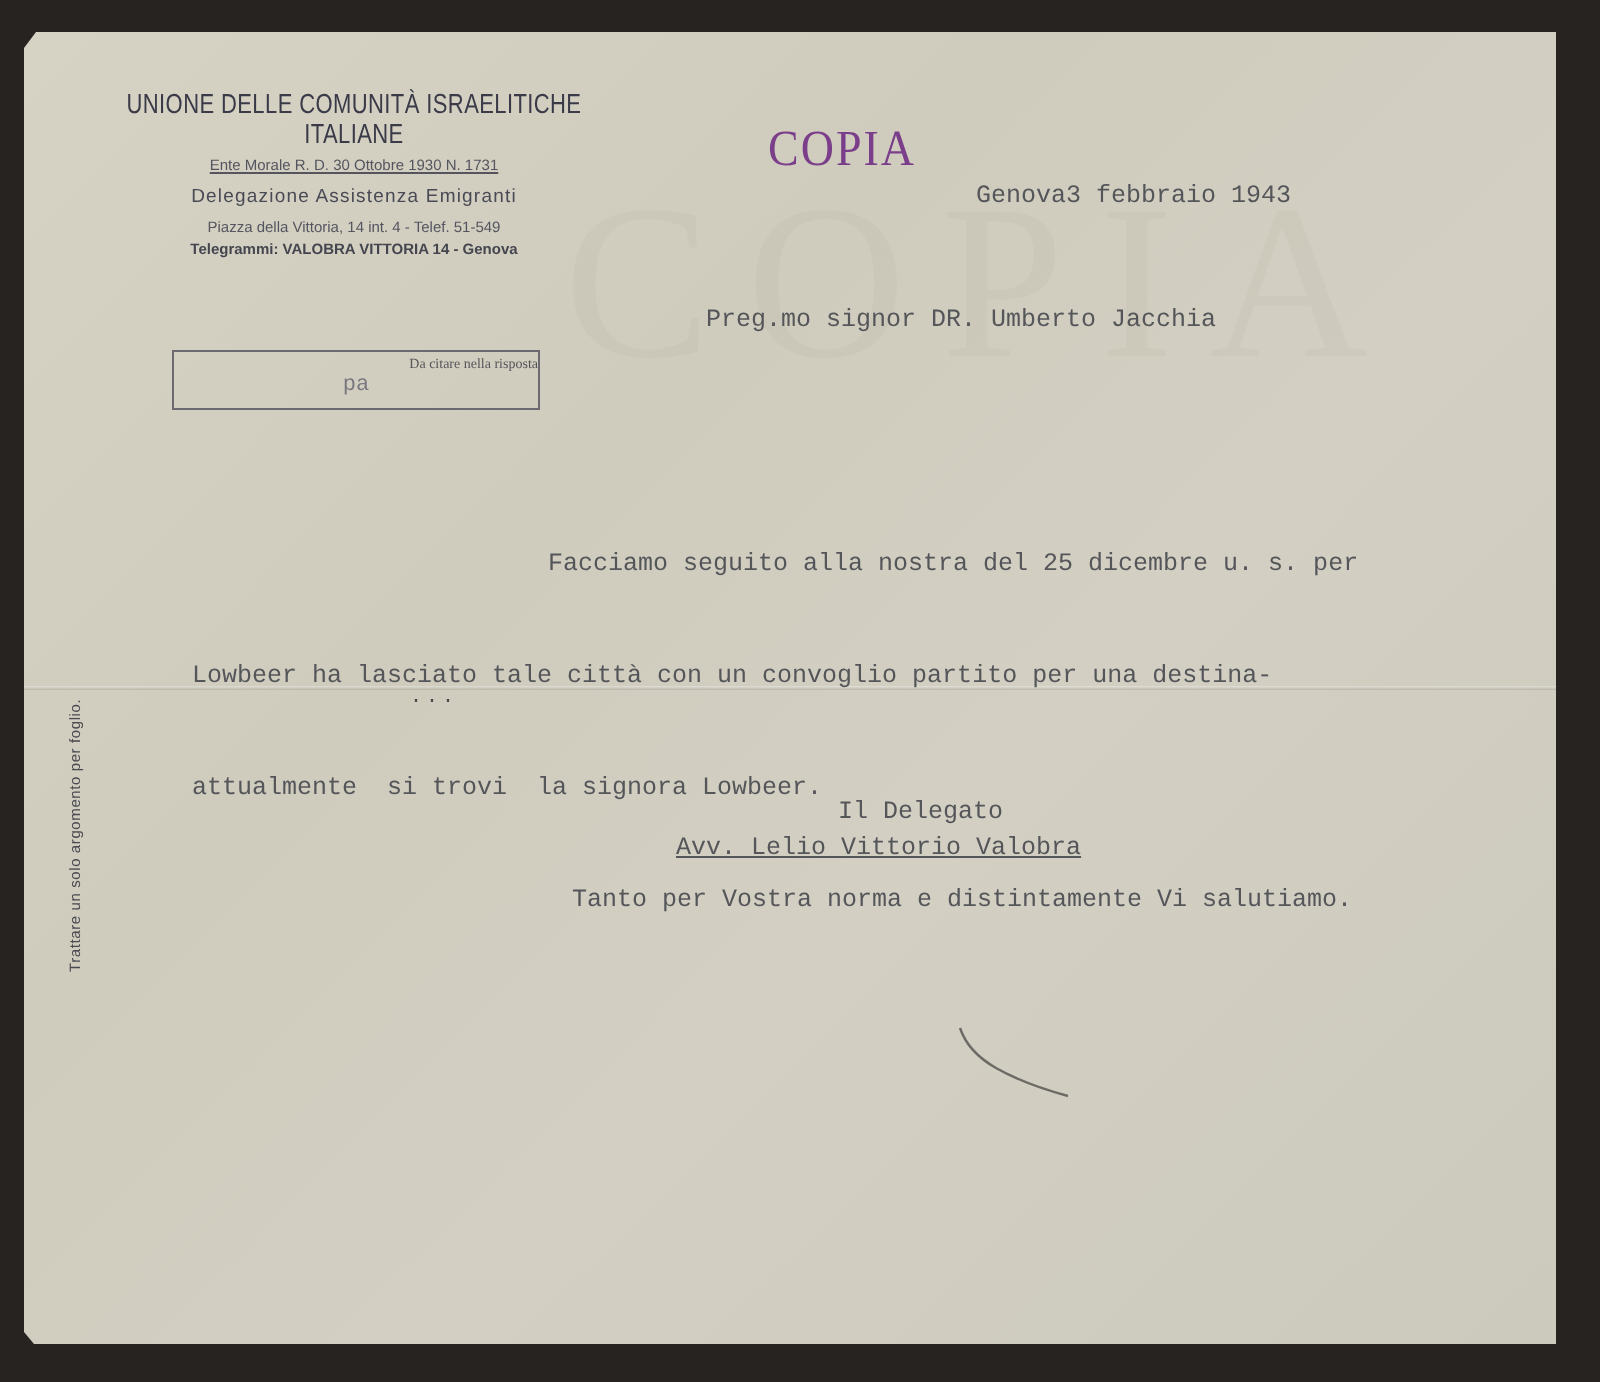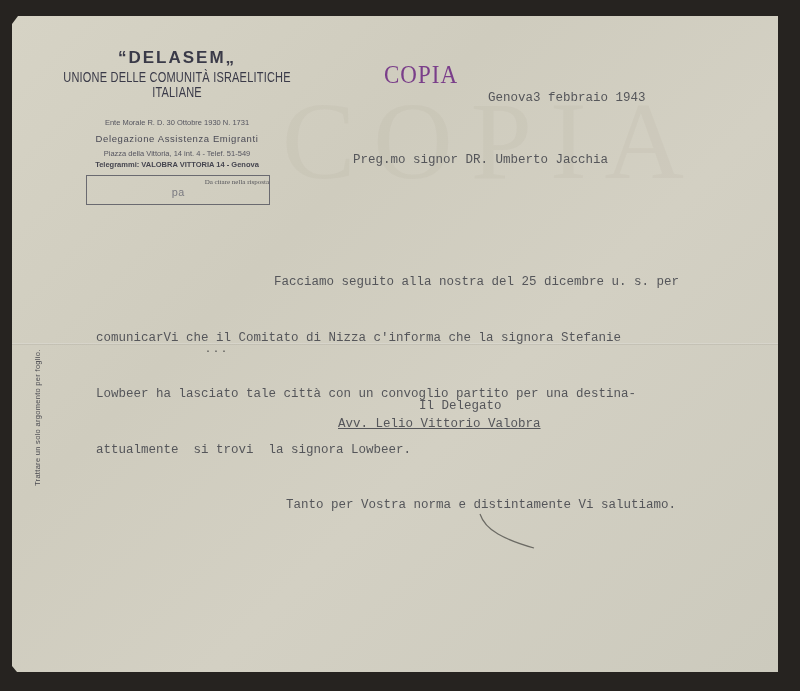--- a/index.html
+++ b/index.html
@@ -43,21 +43,21 @@
     .lh-org {
       font-size: 17px; font-weight: bold; letter-spacing: 2px;
       margin-top: 4px;
     }
     .lh-union {
       font-size: 11px; letter-spacing: 0.2px;
       transform: scaleY(1.25);
       margin-top: 4px;
     }
     .lh-ente {
-      font-size: 7.5px; color: #55555f; margin-top: 22px;
+      font-size: 7.5px; color: #55555f; margin-top: 6px; text-decoration: underline;
     }
     .lh-deleg {
       font-size: 9.5px; color: #4a4a55; margin-top: 6px; letter-spacing: 0.6px;
     }
     .lh-city {
       font-size: 14px; font-weight: bold; letter-spacing: 2.5px; margin-top: 8px;
     }
     .lh-addr {
       font-size: 7.5px; color: #55555f; margin-top: 5px;
     }
@@ -128,42 +128,40 @@
     }
   </style>
 </head>
 <body>
 
 <div class="paper">
   <div class="watermark">COPIA</div>
   <div class="fold"></div>
 
   <div class="letterhead">
-    <div class="lh-org">“DELASEM„</div>
     <div class="lh-union">UNIONE DELLE COMUNITÀ ISRAELITICHE ITALIANE</div>
     <div class="lh-ente">Ente Morale R. D. 30 Ottobre 1930 N. 1731</div>
     <div class="lh-deleg">Delegazione Assistenza Emigranti</div>
     <div class="lh-addr">Piazza della Vittoria, 14 int. 4 - Telef. 51-549</div>
     <div class="lh-tel">Telegrammi: VALOBRA VITTORIA 14 - Genova</div>
   </div>
 
   <div class="ref-box">
     <div class="ref-label">Da citare nella risposta</div>
     <div class="ref-value">pa</div>
   </div>
 
   <div class="stamp">COPIA</div>
 
   <div class="typed date">Genova3 febbraio 1943</div>
 
   <div class="typed addr1">Preg.mo signor DR. Umberto Jacchia</div>
 
   <div class="typed body">
     <span class="line indent">Facciamo seguito alla nostra del 25 dicembre u. s. per</span>
-    <span class="line">comunicarVi che il Comitato di Nizza c'informa che la signora Stefanie</span>
     <span class="line">Lowbeer ha lasciato tale città con un convoglio partito per una destina-</span>
     <span class="line">attualmente  si trovi  la signora Lowbeer.</span>
     <span class="line indent2">Tanto per Vostra norma e distintamente Vi salutiamo.</span>
   </div>
 
   <div class="dots">···</div>
 
   <div class="typed sig1">Il Delegato</div>
   <div class="typed sig2">Avv. Lelio Vittorio Valobra</div>
 

